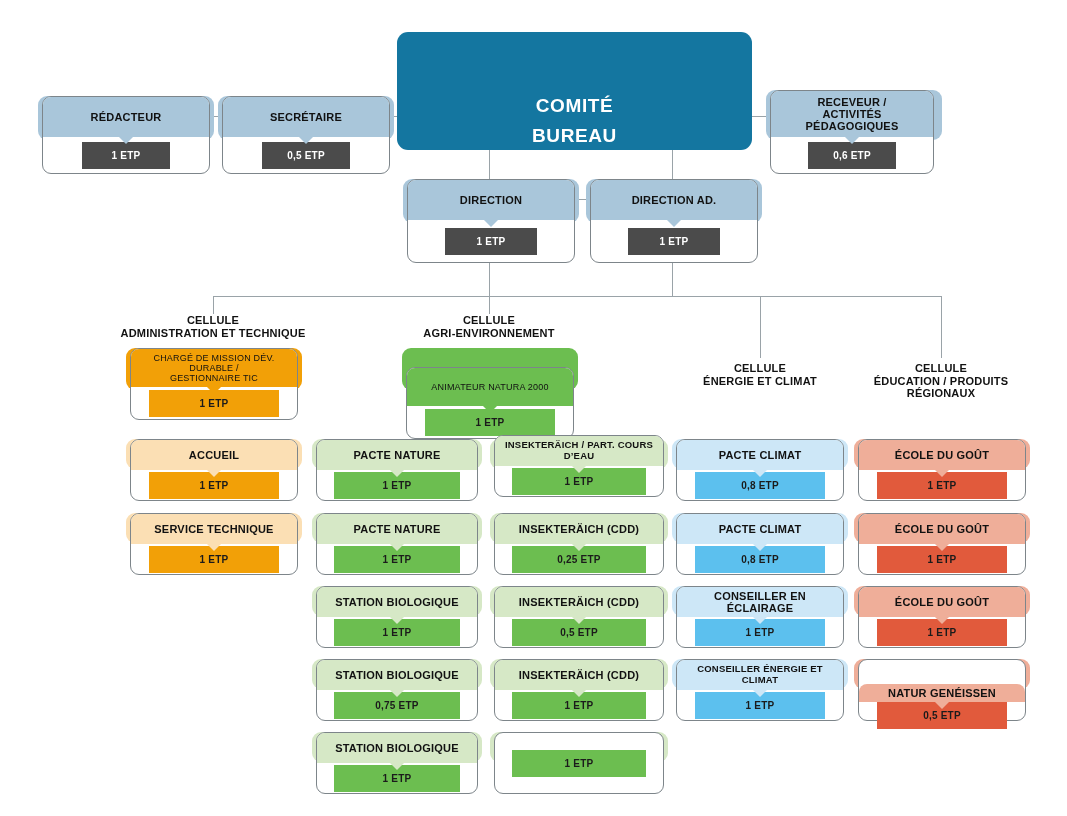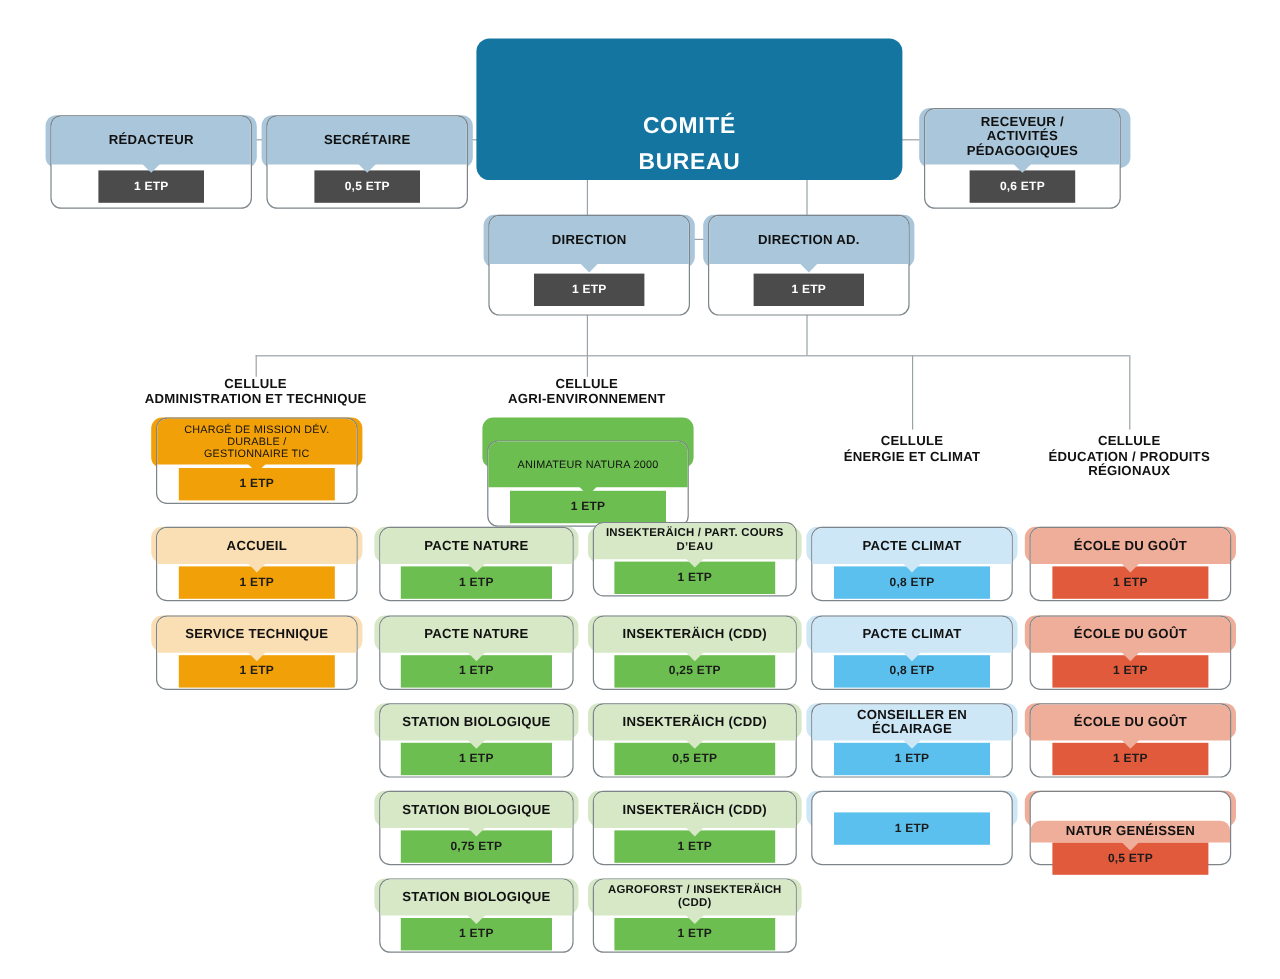--- a/index.html
+++ b/index.html
@@ -293,21 +293,20 @@
       </div>
       <div class="band-wide" style="left: 490px; top: 659px; width: 178px; height: 30px; background: rgb(214, 232, 198);"></div>
       <div class="card flexcol t-greenL" style="left: 494px; top: 659px; width: 170px; height: 62px;">
         <div class="head" style="height: 30px;">INSEKTERÄICH (CDD)</div>
         <div class="body">
           <div class="etp" style="width: 134px;">1 ETP</div>
         </div>
       </div>
       <div class="band-wide" style="left: 490px; top: 732px; width: 178px; height: 30px; background: rgb(214, 232, 198);"></div>
       <div class="card flexcol t-greenL" style="left: 494px; top: 732px; width: 170px; height: 62px;">
-        <div class="head" style="height: 30px; font-size: 9.5px;">AGROFORST / INSEKTERÄICH (CDD)</div>
         <div class="body">
           <div class="etp" style="width: 134px;">1 ETP</div>
         </div>
       </div>
       <div class="band-wide" style="left: 672px; top: 439px; width: 176px; height: 30px; background: rgb(205, 231, 247);"></div>
       <div class="card flexcol t-blueL" style="left: 676px; top: 439px; width: 168px; height: 62px;">
         <div class="head" style="height: 30px;">PACTE CLIMAT</div>
         <div class="body">
           <div class="etp" style="width: 130px;">0,8 ETP</div>
         </div>
@@ -321,20 +320,21 @@
       </div>
       <div class="band-wide" style="left: 672px; top: 586px; width: 176px; height: 30px; background: rgb(205, 231, 247);"></div>
       <div class="card flexcol t-blueL" style="left: 676px; top: 586px; width: 168px; height: 62px;">
         <div class="head" style="height: 30px;">CONSEILLER EN ÉCLAIRAGE</div>
         <div class="body">
           <div class="etp" style="width: 130px;">1 ETP</div>
         </div>
       </div>
       <div class="band-wide" style="left: 672px; top: 659px; width: 176px; height: 30px; background: rgb(205, 231, 247);"></div>
       <div class="card flexcol t-blueL" style="left: 676px; top: 659px; width: 168px; height: 62px;">
+        <div class="head" style="height: 30px; font-size: 9.5px;">CONSEILLER ÉNERGIE ET CLIMAT</div>
         <div class="body">
           <div class="etp" style="width: 130px;">1 ETP</div>
         </div>
       </div>
       <div class="band-wide" style="left: 854px; top: 439px; width: 176px; height: 30px; background: rgb(239, 174, 153);"></div>
       <div class="card flexcol t-redL" style="left: 858px; top: 439px; width: 168px; height: 62px;">
         <div class="head" style="height: 30px;">ÉCOLE DU GOÛT</div>
         <div class="body">
           <div class="etp" style="width: 130px;">1 ETP</div>
         </div>

